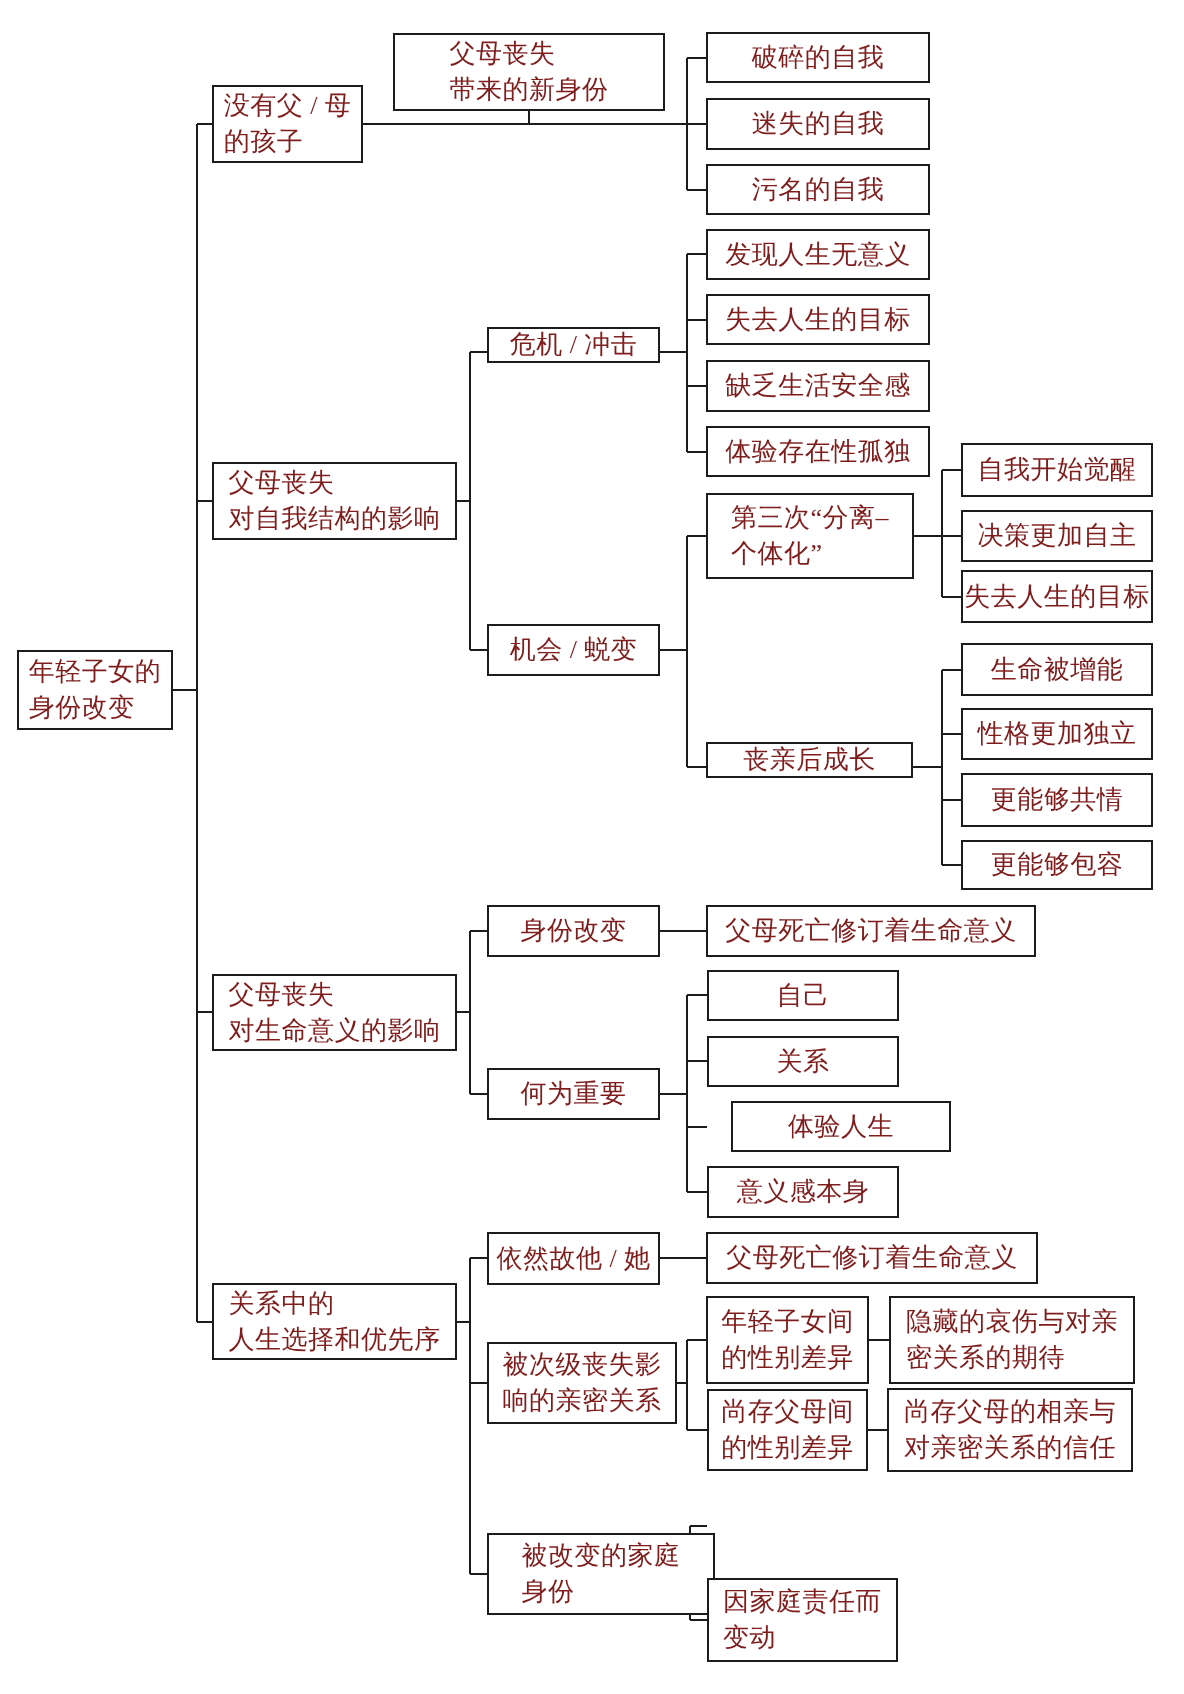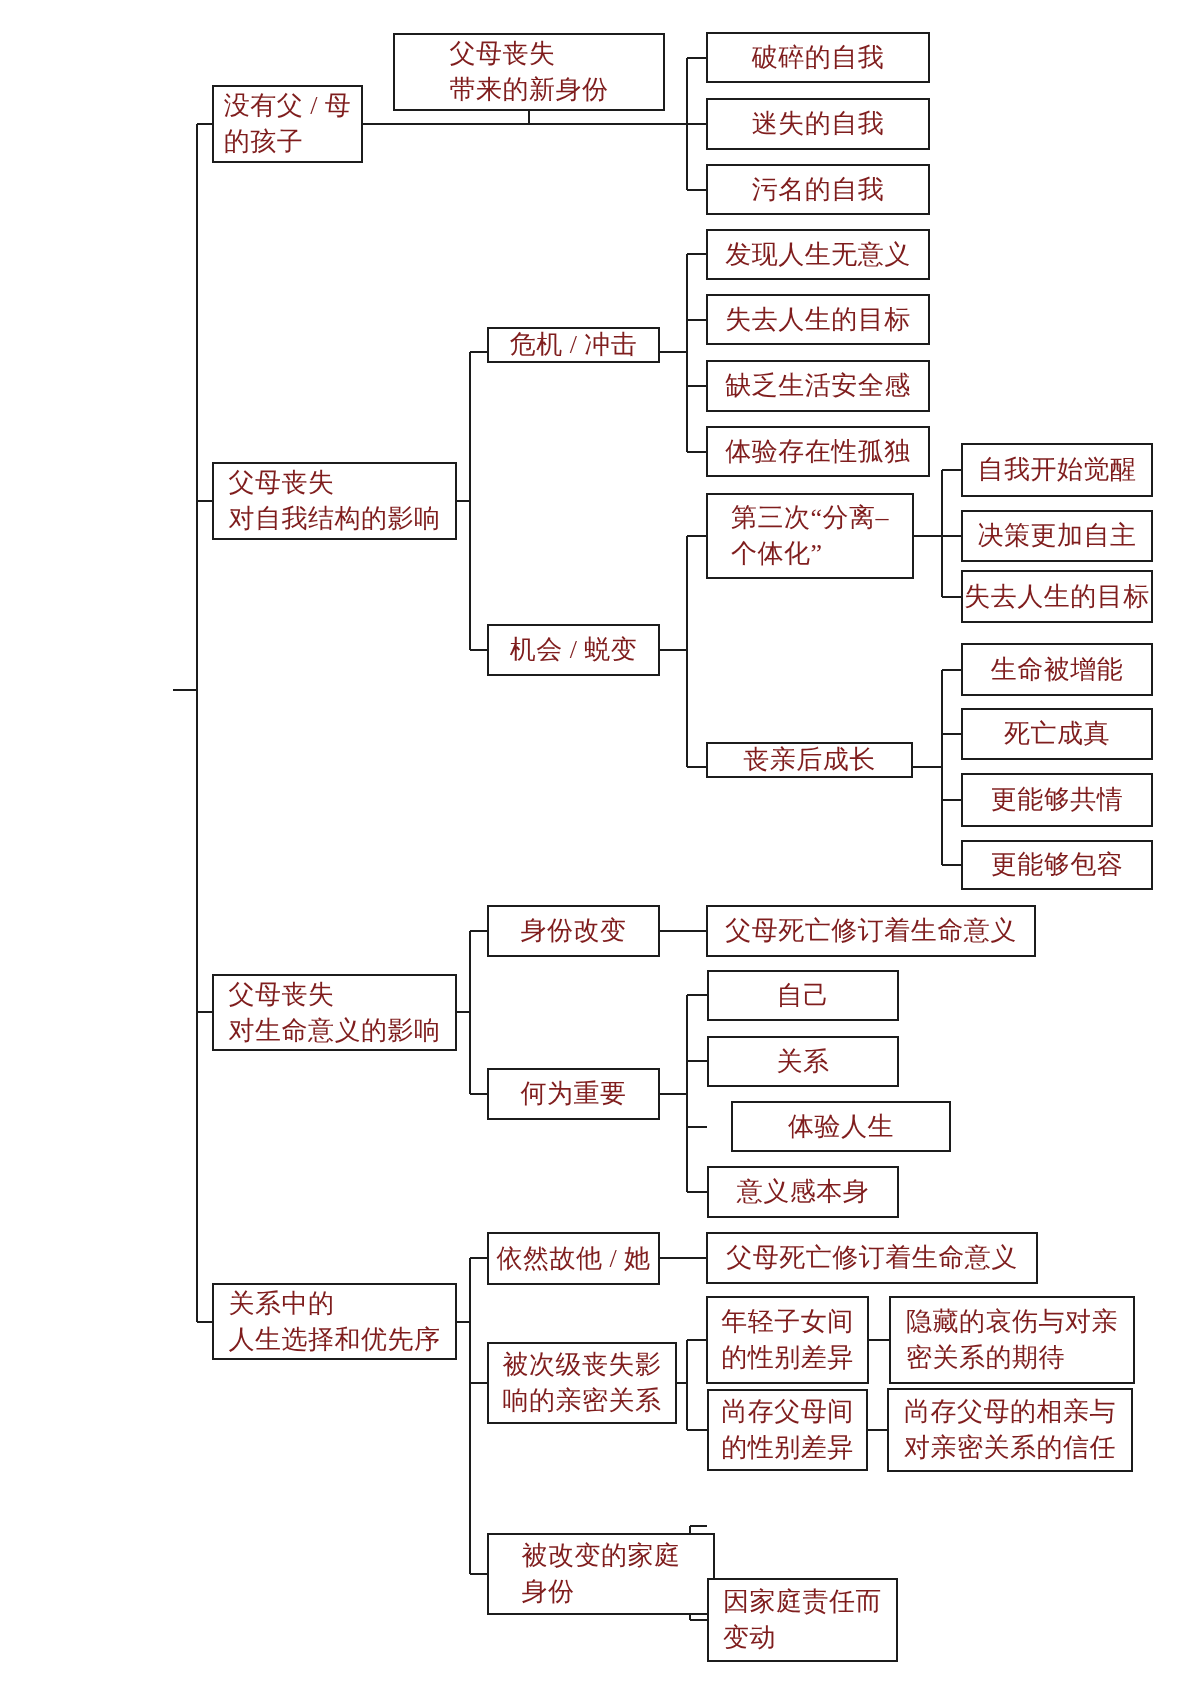--- a/index.html
+++ b/index.html
@@ -48,20 +48,22 @@
       M660 931 H706
       M660 1094 H687 M687 995 V1192 M687 995 H707   M687 1061 H707 M687 1127 H707 M687 1192 H707
       M457 1322 H470 M470 1258 V1574 M470 1258 H487 M470 1383 H487 M470 1574 H487
       M660 1258 H706
       M677 1383 H687 M687 1340 V1430 M687 1340 H706 M687 1430 H707
       M869 1340 H889 M868 1430 H887
       M677 1574 H690 M690 1526 V1620 M690 1526 H707 M690 1620 H707
     "></path>
   </svg>
 
+  <div class="node" style="left:17px;top:650px;width:156px;height:80px">年轻子女的
+身份改变</div>
 
   <div class="node" style="left:212px;top:85px;width:151px;height:78px">没有父 / 母
 的孩子</div>
   <div class="node" style="left:393px;top:33px;width:272px;height:78px">父母丧失
 带来的新身份</div>
   <div class="node" style="left:706px;top:32px;width:224px;height:51px">破碎的自我</div>
   <div class="node" style="left:706px;top:98px;width:224px;height:52px">迷失的自我</div>
   <div class="node" style="left:706px;top:164px;width:224px;height:51px">污名的自我</div>
 
   <div class="node" style="left:212px;top:462px;width:245px;height:78px">父母丧失
@@ -74,21 +76,21 @@
 
   <div class="node" style="left:487px;top:624px;width:173px;height:52px">机会 / 蜕变</div>
   <div class="node" style="left:706px;top:493px;width:208px;height:86px">第三次“分离–
 个体化”</div>
   <div class="node" style="left:961px;top:443px;width:192px;height:54px">自我开始觉醒</div>
   <div class="node" style="left:961px;top:510px;width:192px;height:52px">决策更加自主</div>
   <div class="node" style="left:961px;top:570px;width:192px;height:53px">失去人生的目标</div>
 
   <div class="node" style="left:706px;top:742px;width:207px;height:36px">丧亲后成长</div>
   <div class="node" style="left:961px;top:643px;width:192px;height:53px">生命被增能</div>
-  <div class="node" style="left:961px;top:708px;width:192px;height:52px">死亡成真</div>
+  <div class="node" style="left:961px;top:708px;width:192px;height:52px">性格更加独立</div>
   <div class="node" style="left:961px;top:773px;width:192px;height:54px">更能够共情</div>
   <div class="node" style="left:961px;top:840px;width:192px;height:50px">更能够包容</div>
 
   <div class="node" style="left:212px;top:974px;width:245px;height:77px">父母丧失
 对生命意义的影响</div>
   <div class="node" style="left:487px;top:905px;width:173px;height:52px">身份改变</div>
   <div class="node" style="left:706px;top:905px;width:330px;height:52px">父母死亡修订着生命意义</div>
   <div class="node" style="left:487px;top:1068px;width:173px;height:52px">何为重要</div>
   <div class="node" style="left:707px;top:970px;width:192px;height:51px">自己</div>
   <div class="node" style="left:707px;top:1036px;width:192px;height:51px">关系</div>

